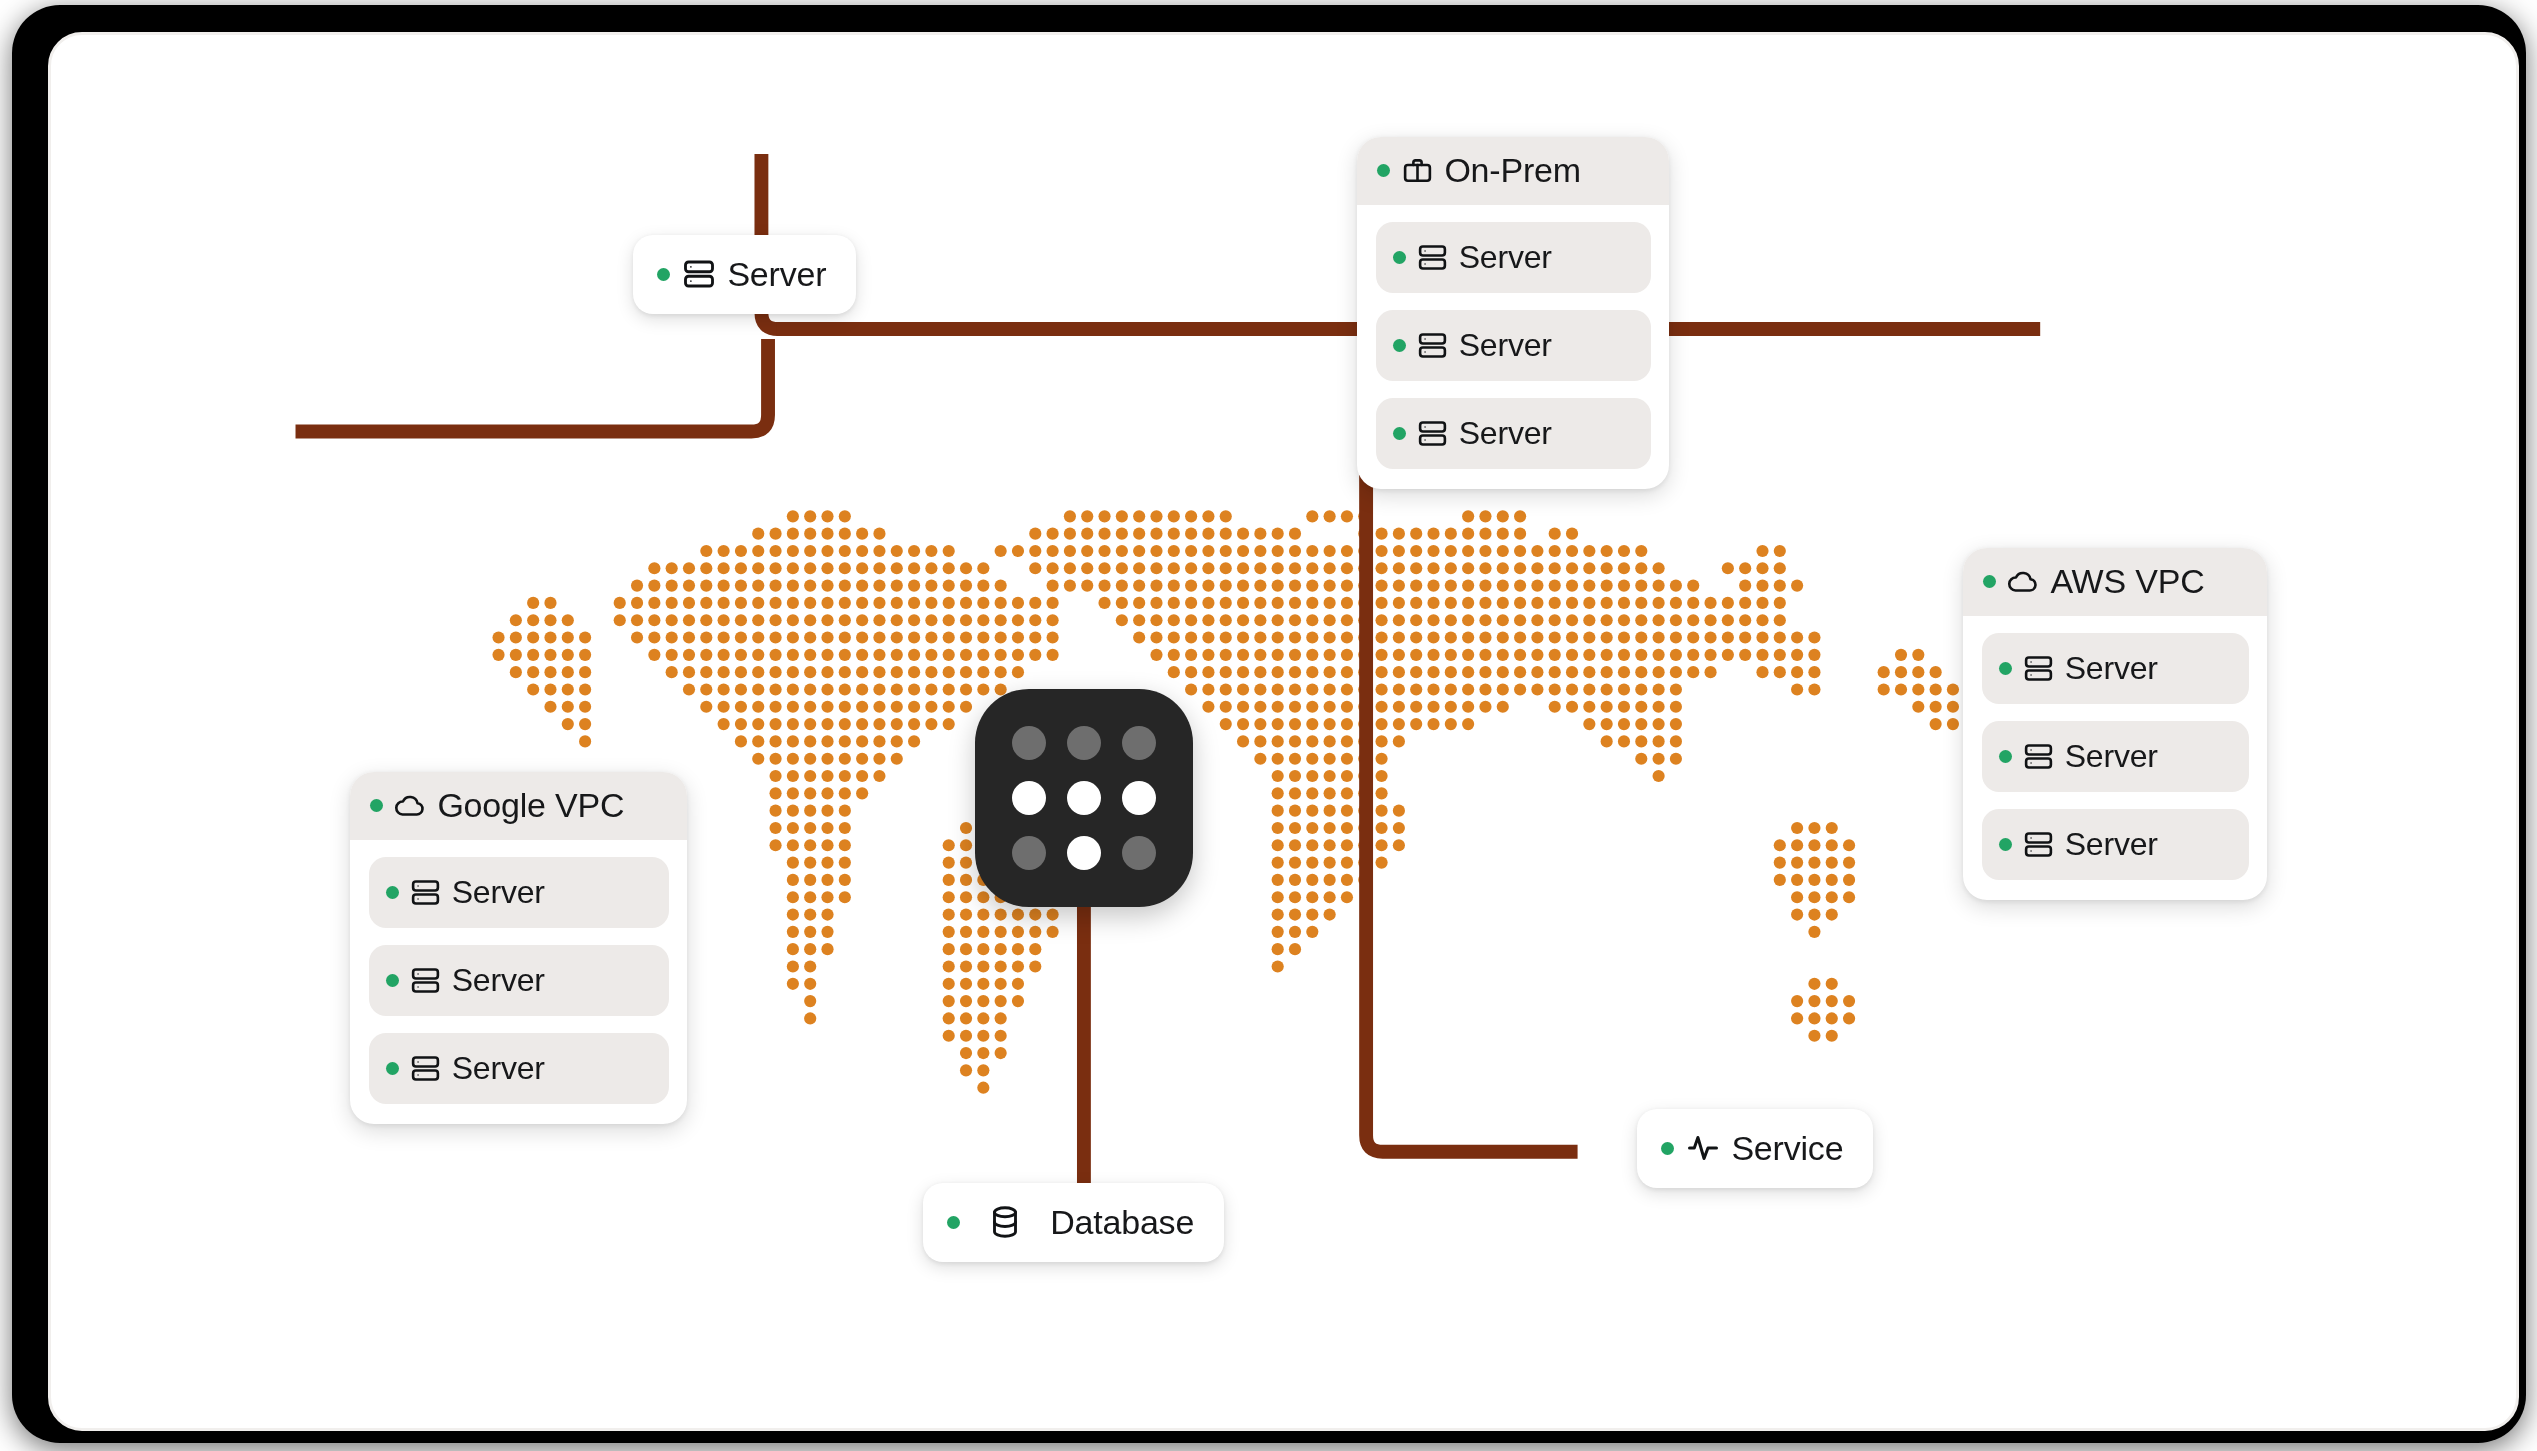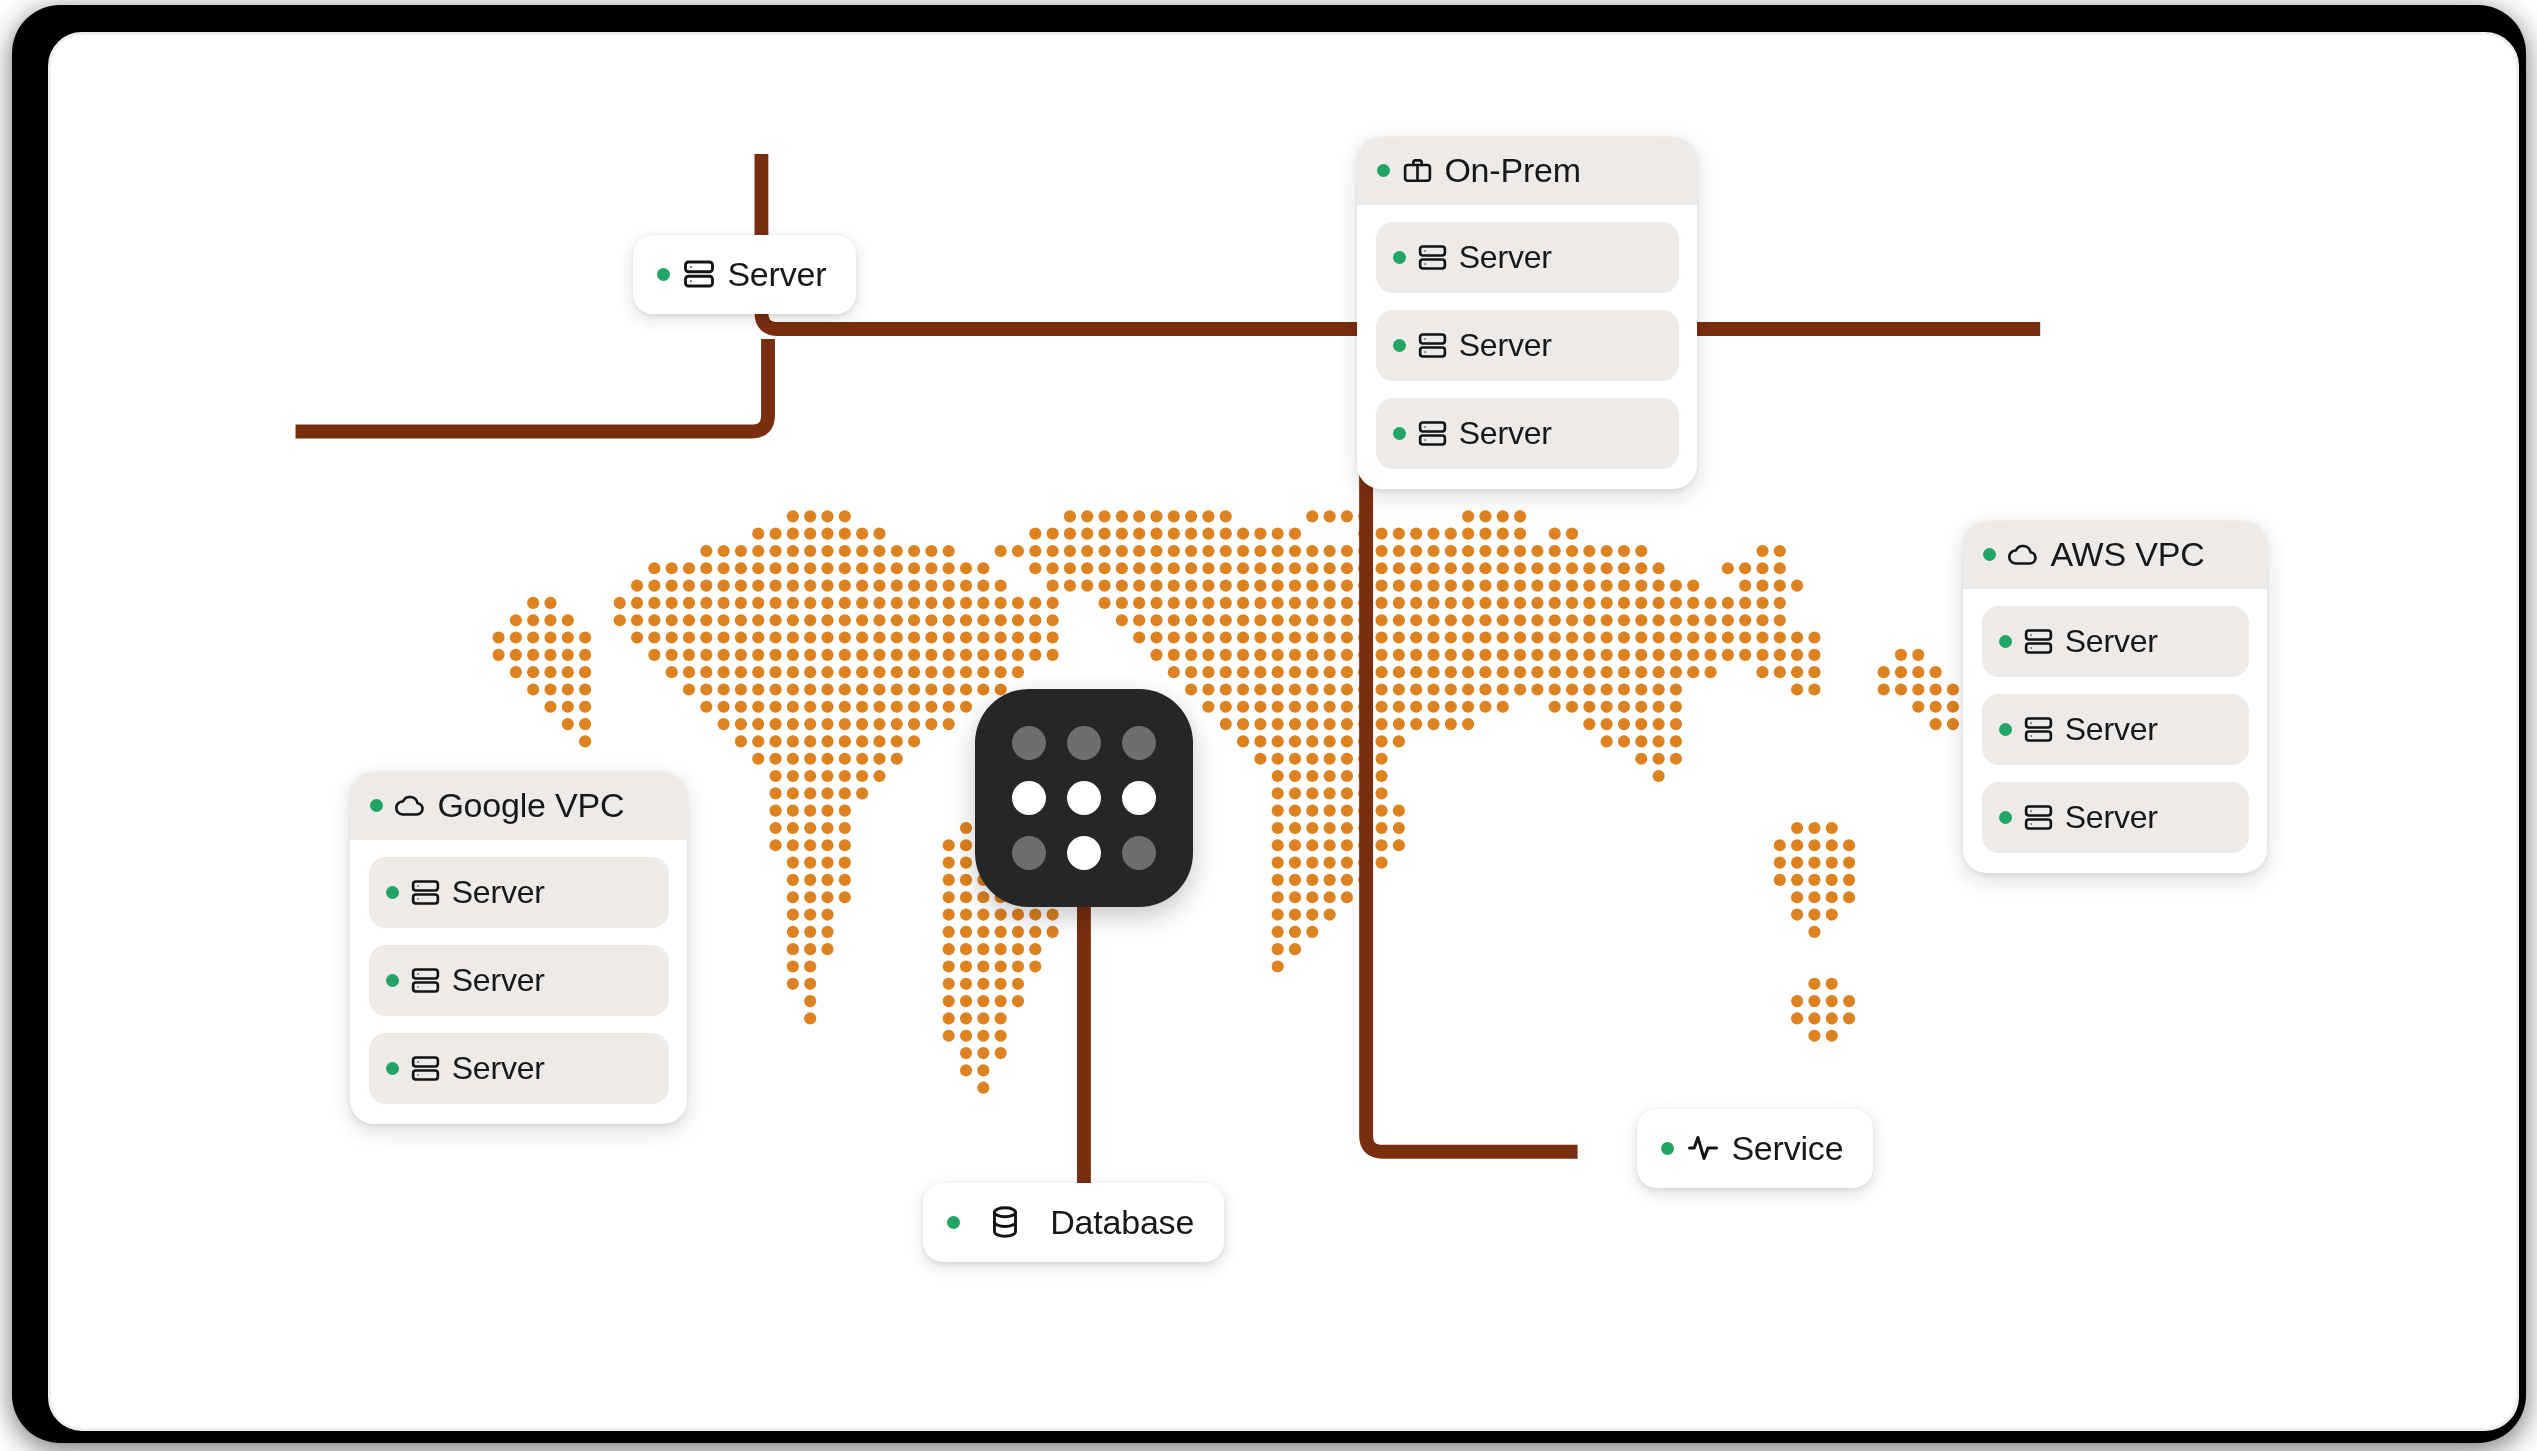--- a/index.html
+++ b/index.html
@@ -1282,21 +1282,21 @@
         <div class="chip" style="left:1586px; top:1074px;">
           <span class="status" style="background: rgb(34, 164, 100);"></span>
           <span class="ico">
             <svg width="36" height="36" viewBox="0 0 24 24" fill="none" stroke="#111315" stroke-width="2" stroke-linecap="round" stroke-linejoin="round">
               <path d="M3 12h3.2l2.4-7 4.1 14 2.6-7H21"></path>
             </svg>
           </span>
           <span class="label">Service</span>
         </div>
 
-        <div class="group" style="left:1306px; top:102px; width:340px;">
+        <div class="group" style="left:1306px; top:102px; width:312px;">
           <div class="group-head">
             <span class="status" style="background: rgb(34, 164, 100);"></span>
             <span class="ico">
               <svg width="33" height="33" viewBox="0 0 24 24" fill="none" stroke="#111315" stroke-width="1.9" stroke-linecap="round" stroke-linejoin="round">
                 <rect x="3" y="8" width="18" height="11.5" rx="2"></rect>
                 <path d="M9 8V6.2c0-.9.7-1.6 1.6-1.6h2.8c.9 0 1.6.7 1.6 1.6V8"></path>
                 <path d="M12 8v11.5"></path>
               </svg>
             </span>
             <span class="label">On-Prem</span>
@@ -1334,21 +1334,21 @@
                   <rect x="3" y="13.5" width="18" height="6.5" rx="2"></rect>
                   <circle cx="6.6" cy="7.25" r="0.55" fill="#111315" stroke="none"></circle>
                   <circle cx="6.6" cy="16.75" r="0.55" fill="#111315" stroke="none"></circle>
                 </svg>
               </span>
               <span class="label">Server</span>
             </div>
           </div>
         </div>
 
-        <div class="group" style="left:1912px; top:486px; width:304px;">
+        <div class="group" style="left:1912px; top:513px; width:304px;">
           <div class="group-head">
             <span class="status" style="background: rgb(34, 164, 100);"></span>
             <span class="ico">
               <svg width="33" height="33" viewBox="0 0 24 24" fill="none" stroke="#111315" stroke-width="1.9" stroke-linecap="round" stroke-linejoin="round">
                 <path d="M6.2 18.5h10.4a4.1 4.1 0 0 0 .5-8.17 5.6 5.6 0 0 0-10.6-1.2A3.95 3.95 0 0 0 6.2 18.5z"></path>
               </svg>
             </span>
             <span class="label">AWS VPC</span>
           </div>
           <div class="group-body">

